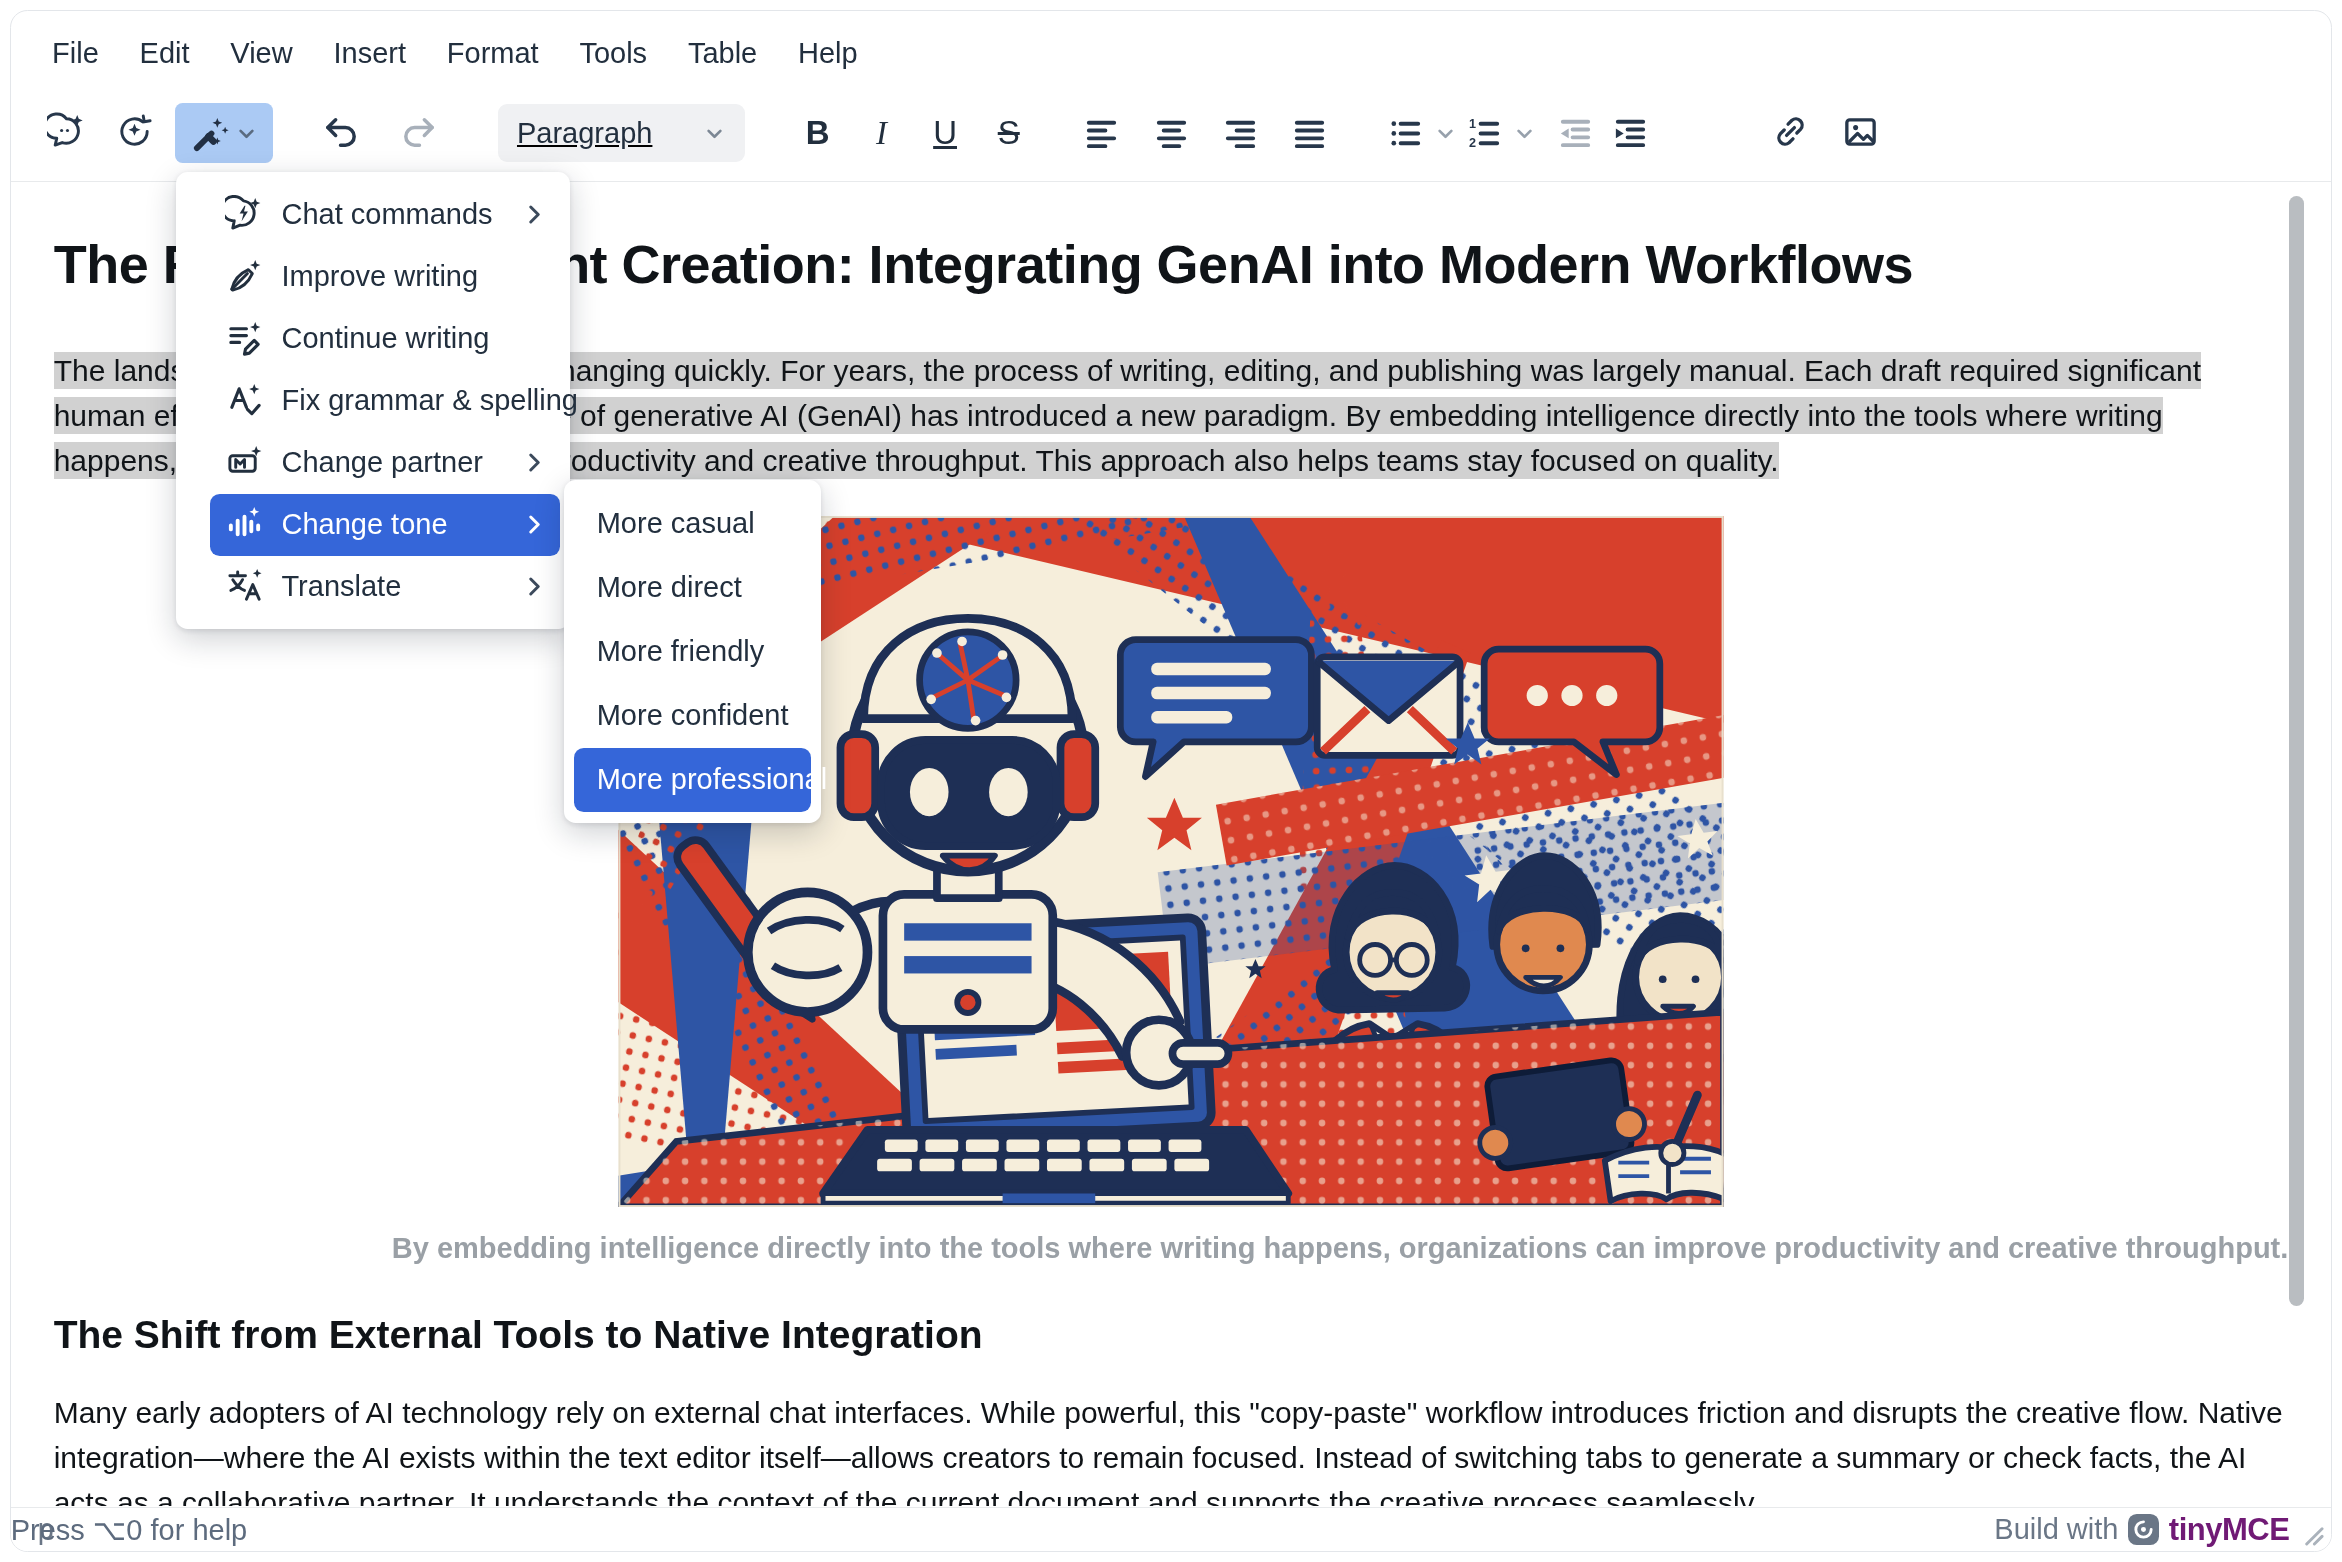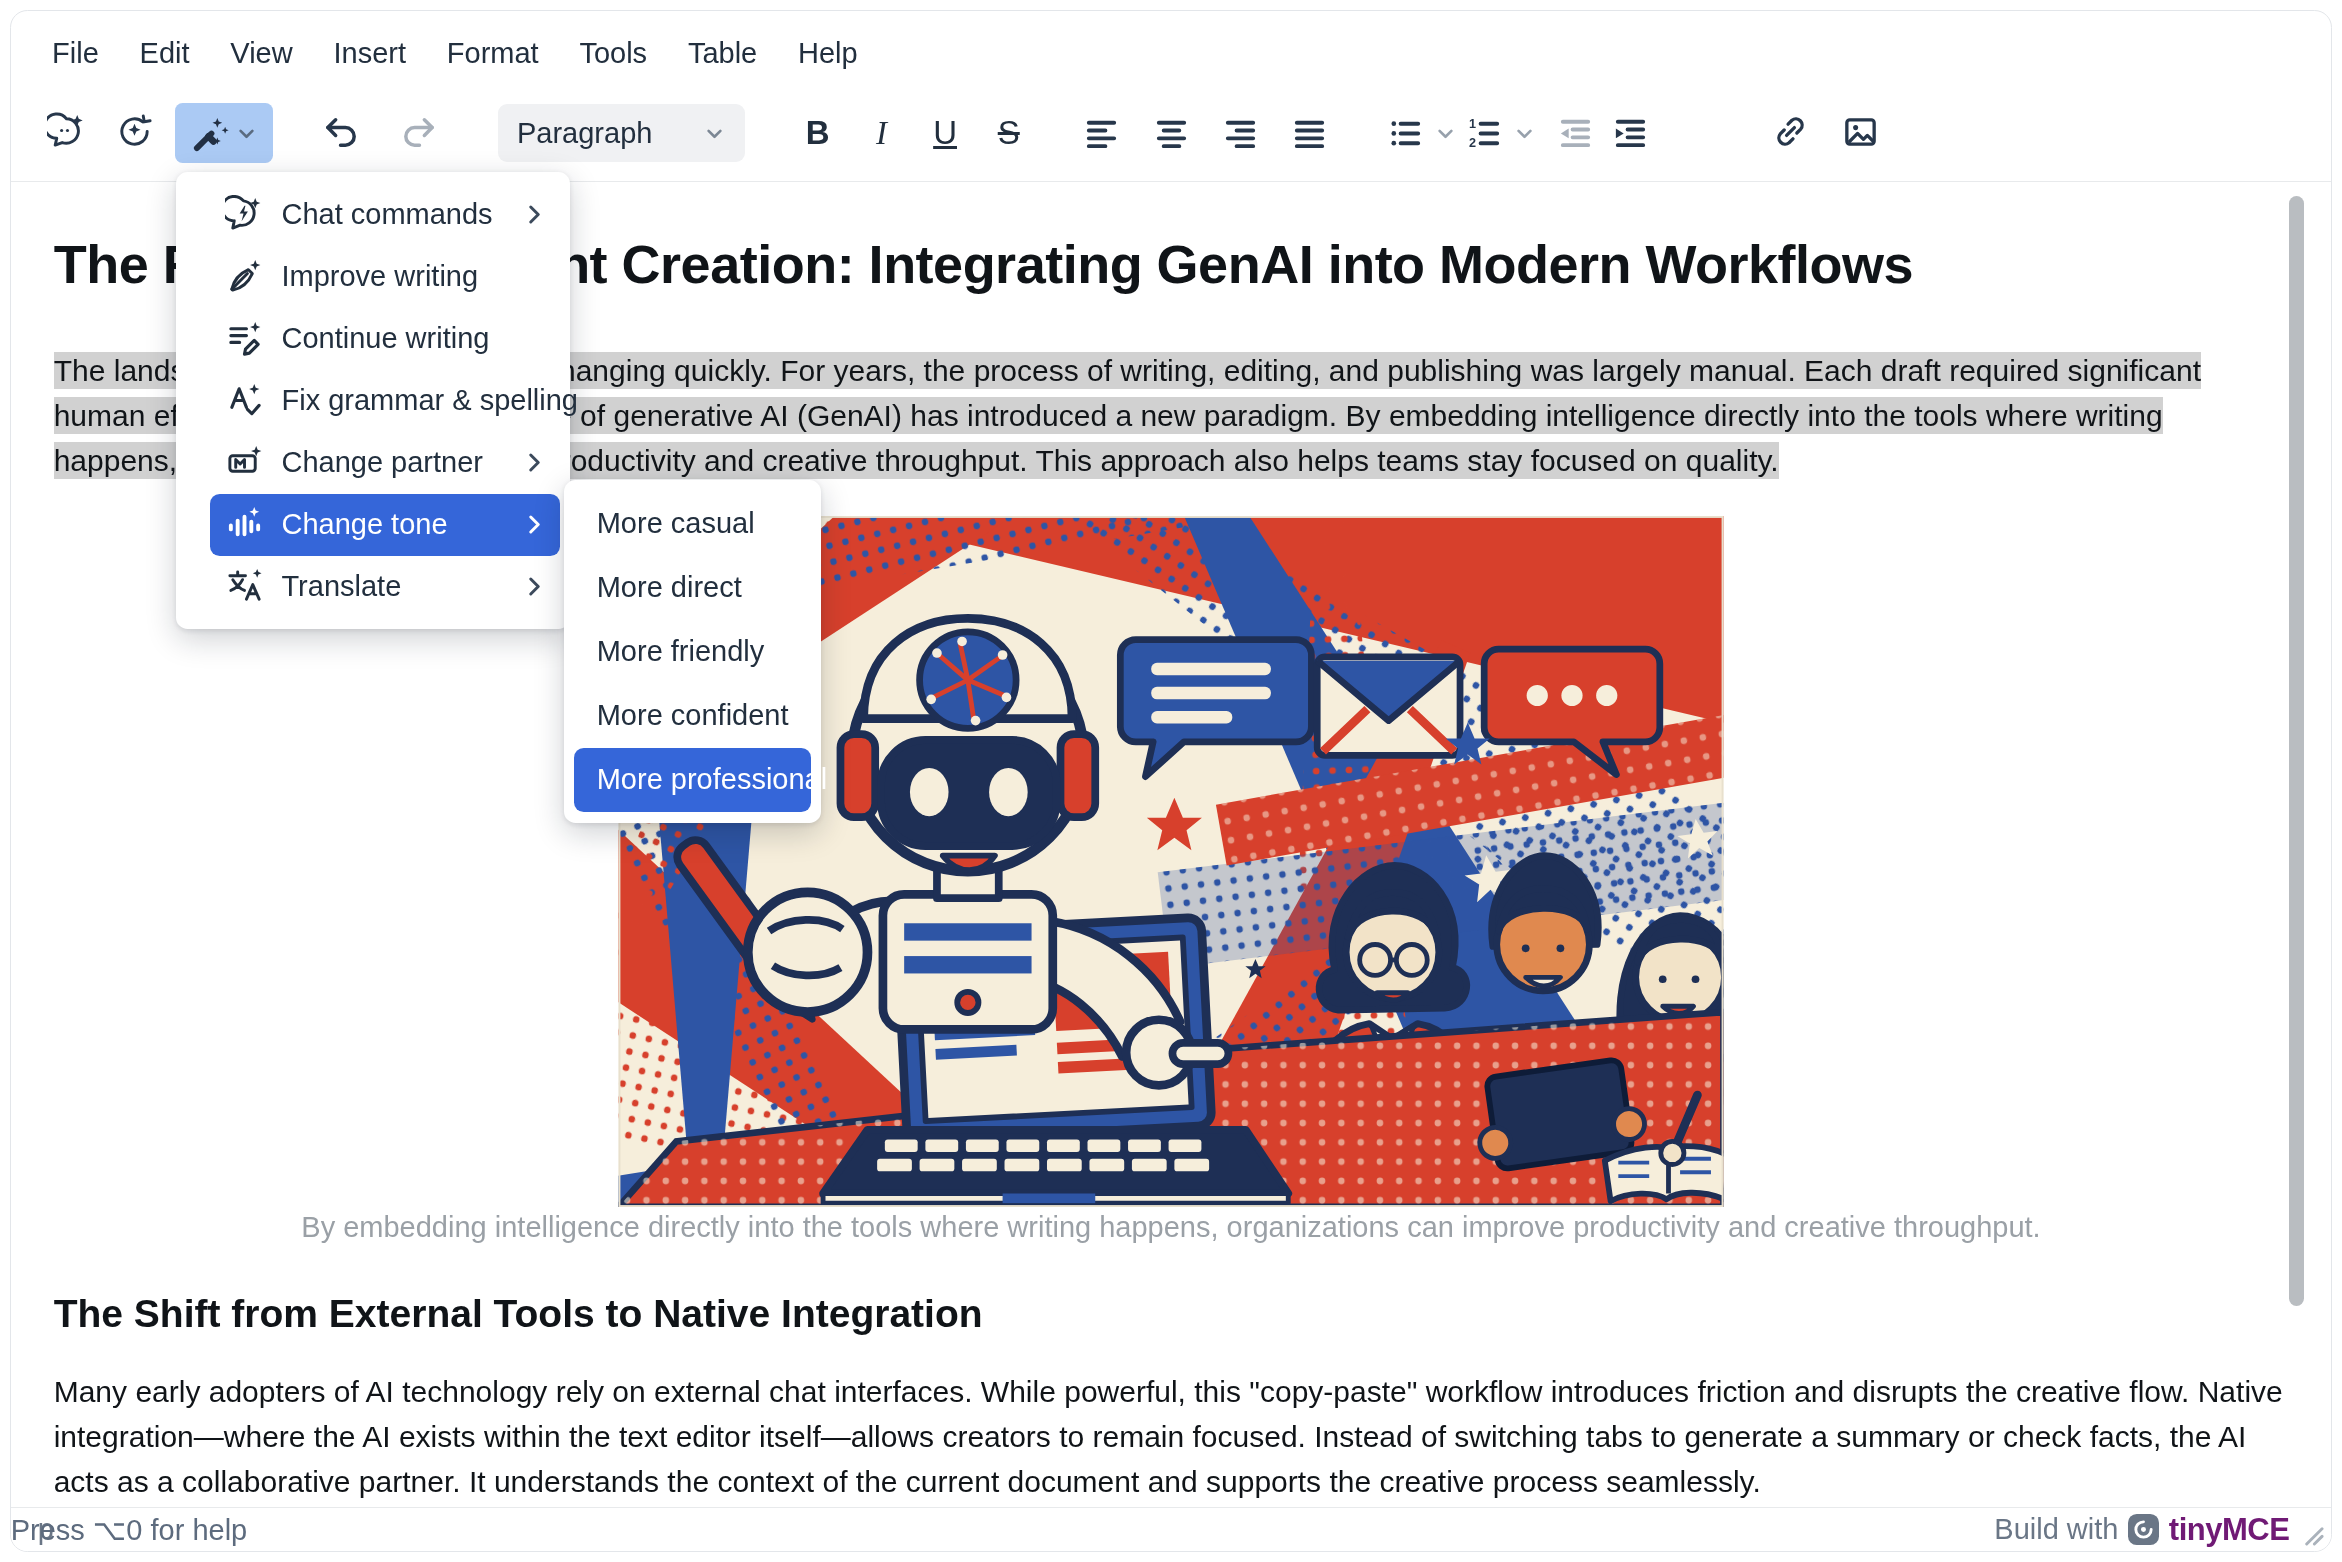--- a/index.html
+++ b/index.html
@@ -13,32 +13,32 @@
 
   
   .toolbar { height:96px; display:flex; align-items:center; padding:0 29px; border-bottom:1.9px solid #e8eaec; }
   .tb-btn { width:54px; height:54px; display:flex; align-items:center; justify-content:center; border-radius:7.7px; color:#27374b; flex:none; }
   .tb-btn svg { width:39px; height:39px; }
   .tb-btn.disabled { color:#a8b0ba; }
   .wand-btn { width:98px; height:60px; background:#abcaf4; border-radius:7.7px; display:flex; align-items:center; justify-content:center; gap:5.8px; color:#223044; flex:none; }
   .wand-btn svg.main { width:39px; height:39px; }
   .chev-sm { width:21px; height:21px; color:#5a6b80; }
   .fmt-letter { font-size:33px; color:#222f3e; width:60px; text-align:center; }
-  .para-select { margin-left:52px; width:247px; height:58px; background:#f0f1f3; border-radius:9px; display:flex; align-items:center; justify-content:space-between; padding:0 19.3px; flex:none; }
+  .para-select { margin-left:52px; width:247px; height:58px; background:#f0f1f3; border-radius:9px; display:flex; align-items:center; justify-content:space-between; padding:0 19.3px; flex:none;text-decoration:underline; }
   .para-select .lbl { font-size:29px; color:#222f3e; }
   .g { display:flex; align-items:center; }
 
   
   .content { position:relative; height:1324px; overflow:hidden; padding:0 43px; background:#fff; }
   .doc-title { margin-top:52px; font-size:54px; font-weight:700; color:#101418; letter-spacing:-0.5px; line-height:1.12; }
   .doc-p { margin-top:54px; font-size:30px; line-height:45px; color:#101418; }
   .doc-p mark { background:#d1d1d1; color:#101418; padding:1.9px 0; }
   .figure-wrap { margin-top:33px; text-align:center; }
   .figure-wrap svg { width:1106px; height:691px; display:inline-block; }
-  .caption { text-align:center; font-size:29px; color:#9aa0a6; }
+  .caption { margin-top:21px; text-align:right; font-size:29px; color:#9aa0a6;font-weight:bold; }
   .doc-h2 { margin-top:48px; font-size:39px; font-weight:700; color:#101418; }
   .doc-p2 { margin-top:33px; font-size:30px; line-height:45px; color:#101418; }
 
   
   .scroll-thumb { position:absolute; right:27px; top:185px; width:15.4px; height:1110px; border-radius:7.7px; background:#b9bdc1; }
 
   
   .statusbar { position:absolute; left:0; right:0; bottom:0; height:44px; border-top:1.9px solid #e8eaec; background:#fff; display:flex; align-items:center; }
   .sb-left { font-size:29px; color:#6a7686; padding-left:27px; }
   .sb-center { position:absolute; left:0; right:0; font-size:29px; color:#5d6b7e; }

